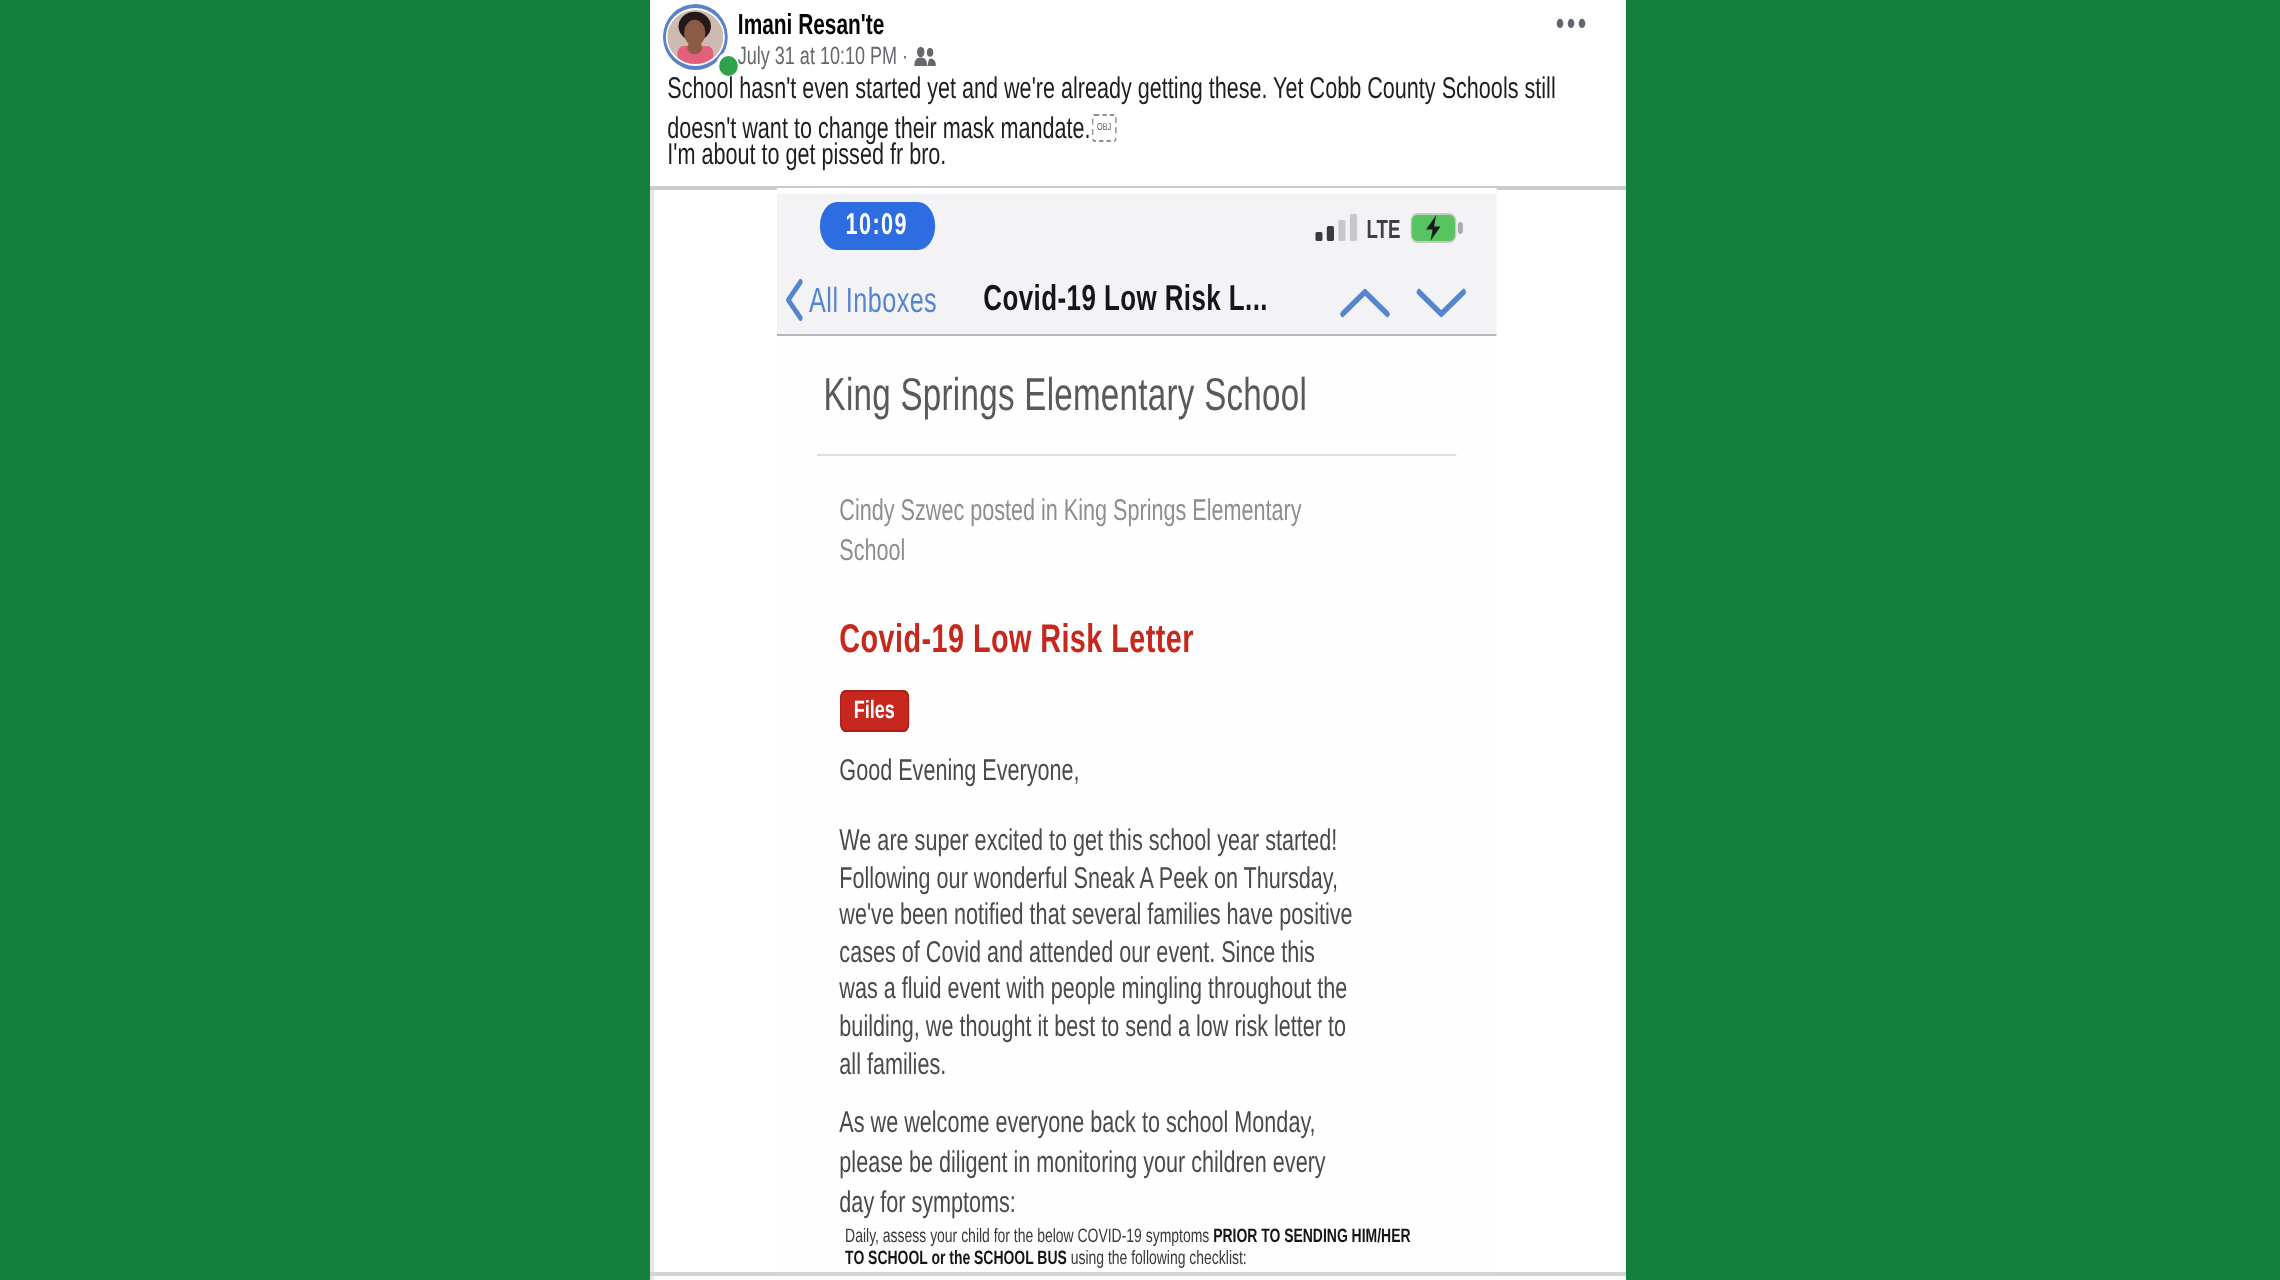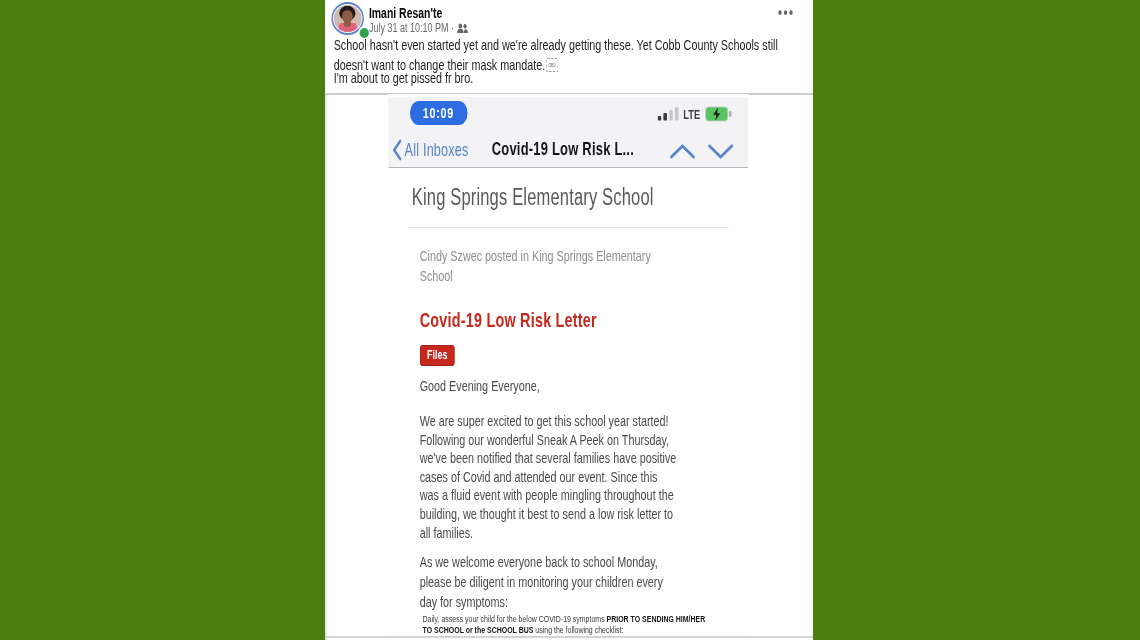--- a/index.html
+++ b/index.html
@@ -1,17 +1,17 @@
 <!DOCTYPE html>
 <html><head>
 <meta charset="utf-8">
 <style>
   html,body{margin:0;padding:0;background:#000;width:1140px;height:640px;overflow:hidden;
     font-family:"Liberation Sans","DejaVu Sans",sans-serif;}
-  .stage{position:relative;width:1140px;height:640px;background:#4d7c0f;}
+  .stage{position:relative;width:1140px;height:640px;background:#15803d;}
   .content{position:absolute;left:325px;top:0;width:488px;height:640px;background:#fff;overflow:hidden;}
   
   .squeeze{position:absolute;left:0;top:0;width:678px;height:640px;
     transform:scaleX(0.72);transform-origin:0 0;}
 
   
   .avatar{position:absolute;left:9px;top:2px;width:45px;height:33px;border-radius:50%;
     border:2.5px solid #5b82c8;background:#fff;padding:1px;box-sizing:border-box;cursor:pointer;}
   .avatar svg{width:100%;height:100%;border-radius:50%;display:block;}
   .online-dot{position:absolute;left:46px;top:26px;width:13px;height:10px;border-radius:50%;

